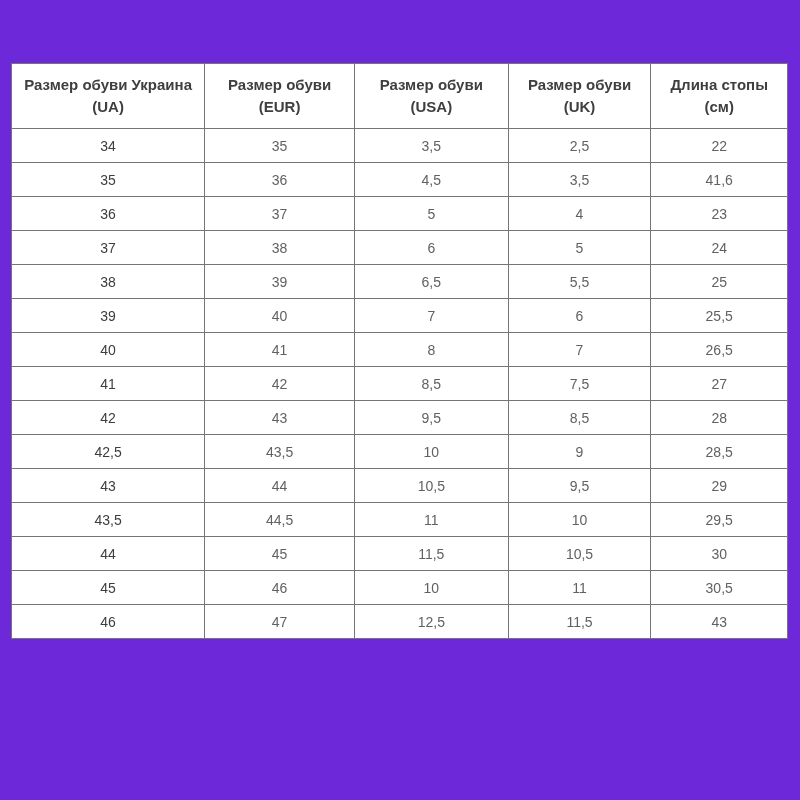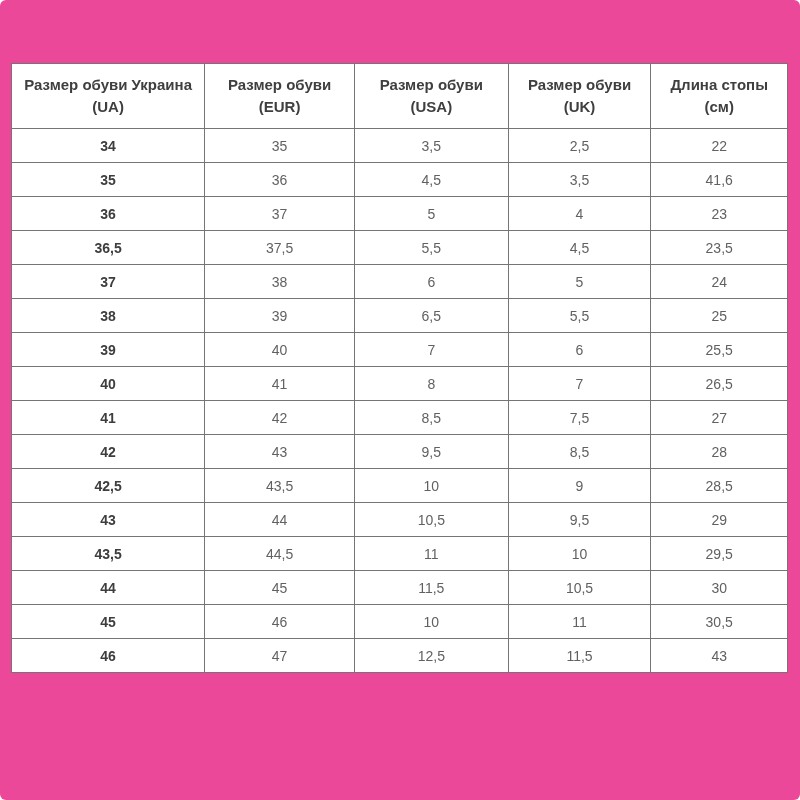--- a/index.html
+++ b/index.html
@@ -5,23 +5,22 @@
   html, body {
     margin: 0;
     padding: 0;
     background: #ffffff;
     font-family: "Liberation Sans", sans-serif;
   }
   .page {
     position: relative;
     width: 800px;
     height: 800px;
-    background: #ec4899;
+    background: #6d28d9;
     overflow: hidden;
-    border-radius: 6px;
   }
   table.size-table {
     position: absolute;
     left: 11px;
     top: 63px;
     width: 777px;
     border-collapse: collapse;
     table-layout: fixed;
   }
   table.size-table th,
@@ -40,21 +39,21 @@
     line-height: 1.45;
   }
   table.size-table td {
     height: 33px;
     padding: 0 4px;
     font-size: 14px;
     font-weight: normal;
     color: #616161;
   }
   table.size-table td:first-child {
-    font-weight: bold;
+    font-weight: normal;
     color: #3d3d3d;
   }
   
   .col-ua  { width: 24.9%; }
   .col-eur { width: 19.3%; }
   .col-usa { width: 19.8%; }
   .col-uk  { width: 18.4%; }
   .col-cm  { width: 17.6%; }
 </style>
 </head>
@@ -109,27 +108,20 @@
           <td>41,6</td>
         </tr>
         <tr>
           <td>36</td>
           <td>37</td>
           <td>5</td>
           <td>4</td>
           <td>23</td>
         </tr>
         <tr>
-          <td>36,5</td>
-          <td>37,5</td>
-          <td>5,5</td>
-          <td>4,5</td>
-          <td>23,5</td>
-        </tr>
-        <tr>
           <td>37</td>
           <td>38</td>
           <td>6</td>
           <td>5</td>
           <td>24</td>
         </tr>
         <tr>
           <td>38</td>
           <td>39</td>
           <td>6,5</td>

